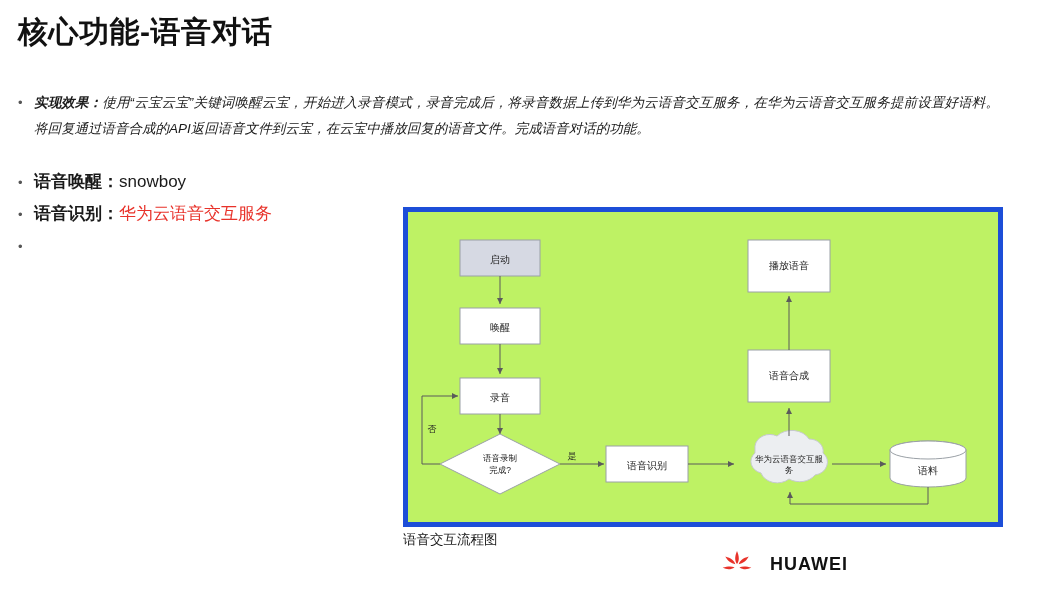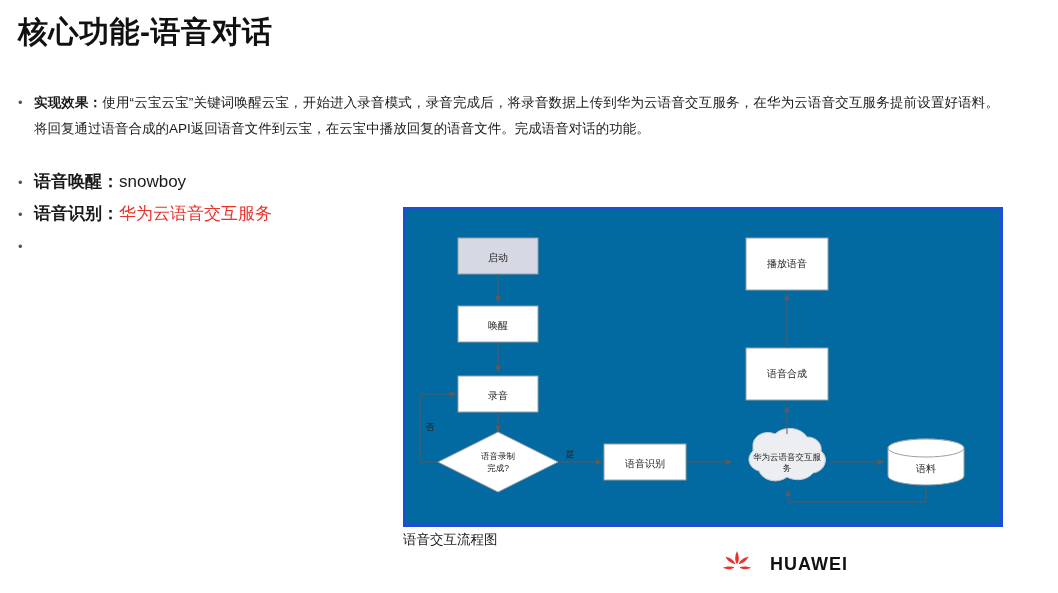--- a/index.html
+++ b/index.html
@@ -47,34 +47,34 @@
   }
   .bullet-text {
     font-size: 13.5px;
     line-height: 26px;
     color: #1a1a1a;
     text-align: justify;
   }
   .b-strong { font-weight: bold; }
   .b-red { color: #e8322a; }
 
-  .para { width: 965px; }
+  .para { width: 965px; font-style: italic; }
 
   .spacer { height: 26px; }
 
   .small-row { margin-bottom: 6px; }
   .small-row .bullet-text { font-size: 17px; line-height: 24px; }
 
   
   .diagram-panel {
     position: absolute;
     left: 403px; top: 207px;
     width: 600px; height: 320px;
-    border: 3px solid #1d4ed8;
-    background: #0369a1;
+    border: 5px solid #1d4ed8;
+    background: #bef264;
   }
   .diagram-caption {
     position: absolute;
     left: 403px; top: 531px;
     width: 600px;
     font-size: 13.5px;
     color: #1a1a1a;
   }
   .svgwrap { position: absolute; left:0; top:0; }
 

